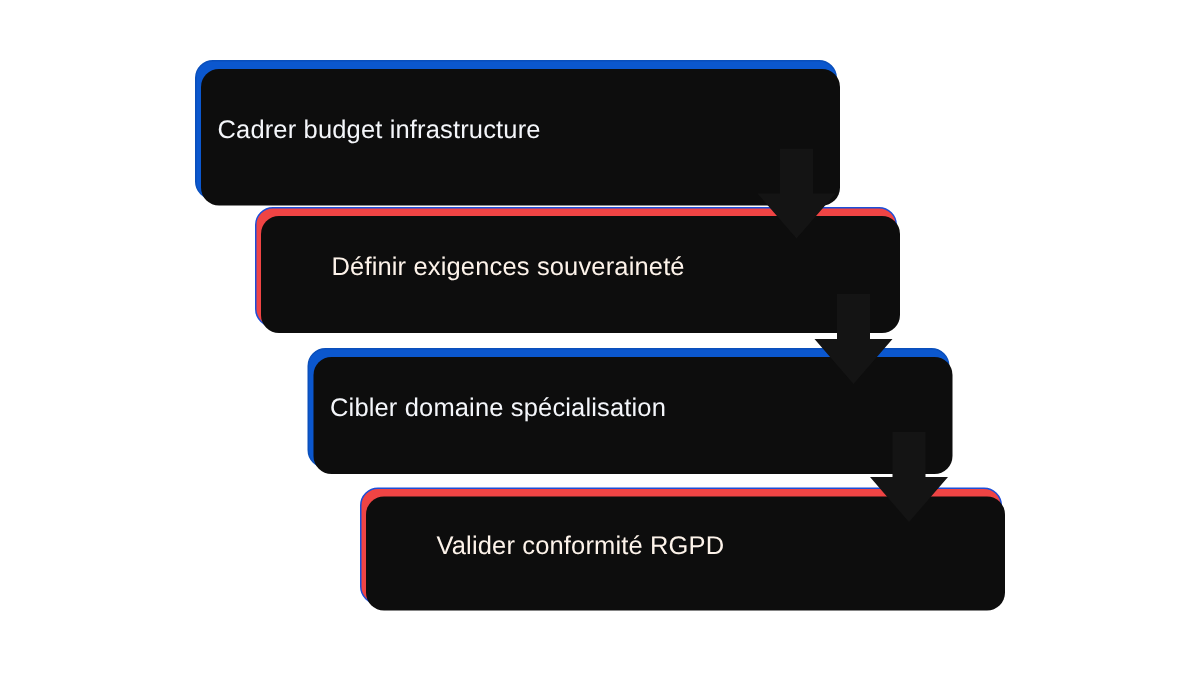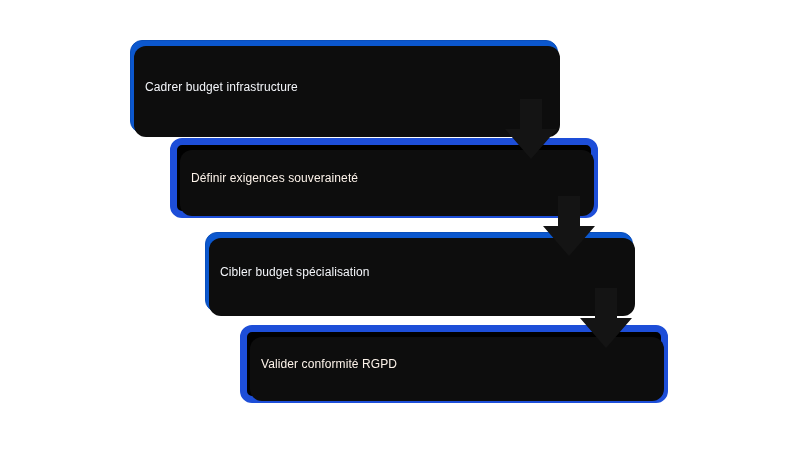--- a/index.html
+++ b/index.html
@@ -37,37 +37,38 @@
     right: -3px;
     bottom: -5px;
     border-radius: 12px;
     background: #0d0d0d;
     z-index: -1;
     filter: blur(0.4px);
   }
   .step-label {
     position: relative;
     padding-left: 14px;
-    font-size: 12px;
+    font-size: 17px;
     line-height: 20px;
     letter-spacing: 0.1px;
     color: #f2f2f2;
     white-space: nowrap;
     z-index: 3;
   }
   .step.blue {
     background: #0b57ce;
     border: 1px solid #0a4fbb;
   }
   .step.blue .step-label {
     color: #f4f6fa;
   }
   .step.orange {
-    background: #000000;
-    border: 7px solid #1d4ed8;
+    background: #ef4444;
+    border: 1px solid #1d4ed8;
+    padding-left: 36px;
   }
   .step.orange .step-label {
     color: #fdf3ea;
   }
 
   
   .arrow {
     position: absolute;
     z-index: 5;
   }
@@ -97,21 +98,21 @@
   </div>
 
   <div class="arrow" style="left:541px; top:196px; width:56px; height:62px;">
     <svg width="56" height="62" viewBox="0 0 56 62" xmlns="http://www.w3.org/2000/svg">
       <polygon points="17,0 39,0 39,30 54,30 28,60 2,30 17,30" fill="#141414"></polygon>
     </svg>
   </div>
 
   <div class="step blue" style="left:205px; top:232px; width:428px; height:80px;">
     <span class="shadow-layer"></span>
-    <span class="step-label">Cibler budget spécialisation</span>
+    <span class="step-label">Cibler domaine spécialisation</span>
   </div>
 
   <div class="arrow" style="left:578px; top:288px; width:56px; height:62px;">
     <svg width="56" height="62" viewBox="0 0 56 62" xmlns="http://www.w3.org/2000/svg">
       <polygon points="17,0 39,0 39,30 54,30 28,60 2,30 17,30" fill="#141414"></polygon>
     </svg>
   </div>
 
   <div class="step orange" style="left:240px; top:325px; width:428px; height:78px;text-align:right;">
     <span class="shadow-layer"></span>

